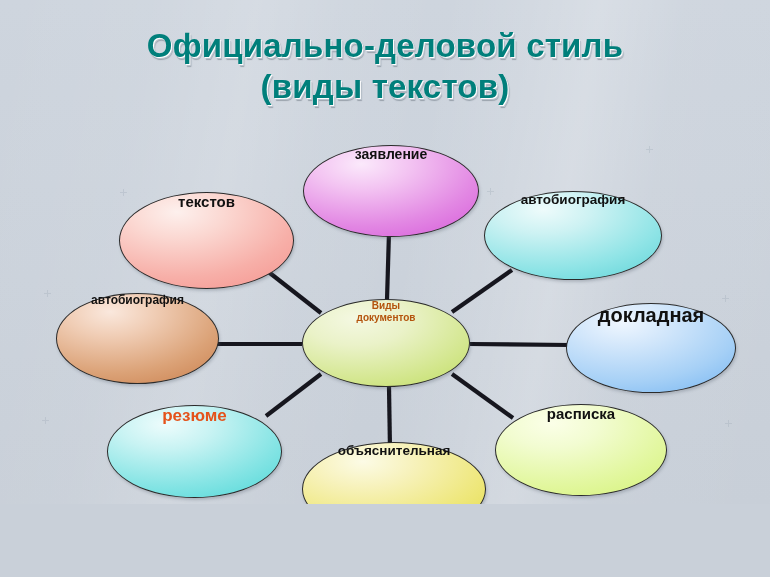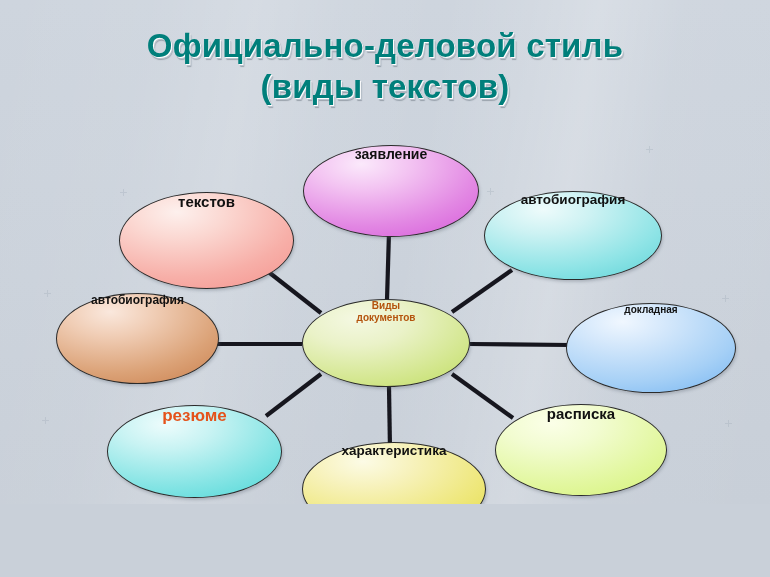--- a/index.html
+++ b/index.html
@@ -112,21 +112,21 @@
     left: 484px; top: 191px; width: 178px; height: 89px;
     background: radial-gradient(ellipse 125% 125% at 33% 20%,
                 #eefbfb 0%, #cdf2f3 22%, #8fe4e6 55%, #41c9cf 100%);
     font-size: 13.5px;
   }
   
   #n-dokladnaya {
     left: 566px; top: 303px; width: 170px; height: 90px;
     background: radial-gradient(ellipse 125% 125% at 33% 20%,
                 #f0f7ff 0%, #d3e7fb 22%, #a6d0f6 55%, #5ba6ef 100%);
-    font-size: 10px;
+    font-size: 20px;
   }
   
   #n-spravka {
     left: 495px; top: 404px; width: 172px; height: 92px;
     background: radial-gradient(ellipse 125% 125% at 33% 20%,
                 #fbffe8 0%, #f2fcd1 22%, #e2f79f 55%, #cdf062 100%);
     font-size: 15px;
   }
   
   #n-harakteristika {
@@ -208,21 +208,21 @@
 
   <div class="node" id="n-dokladnaya">
     <span class="lbl">докладная</span>
   </div>
 
   <div class="node" id="n-spravka">
     <span class="lbl">расписка</span>
   </div>
 
   <div class="node" id="n-harakteristika">
-    <span class="lbl">характеристика</span>
+    <span class="lbl">объяснительная</span>
   </div>
 
   <div class="node" id="n-rezyume">
     <span class="lbl">резюме</span>
   </div>
 
   <div class="node" id="n-avtobiografiya">
     <span class="lbl">автобиография</span>
   </div>
 

